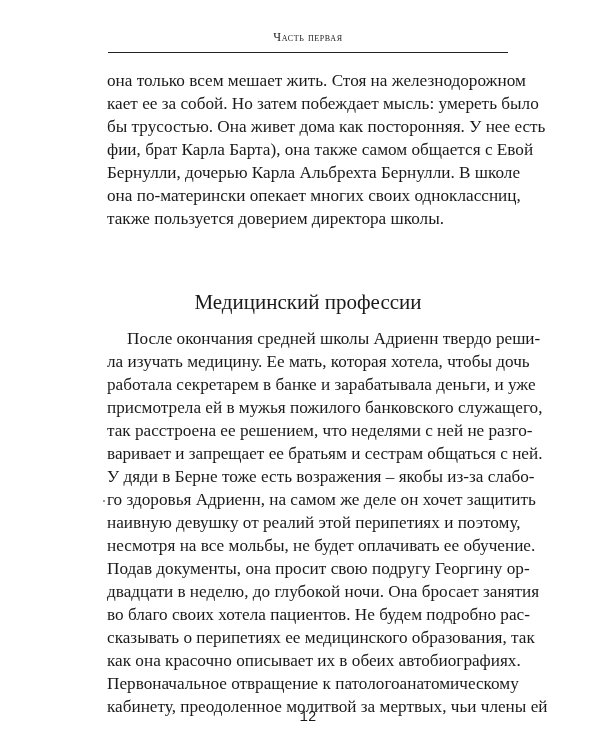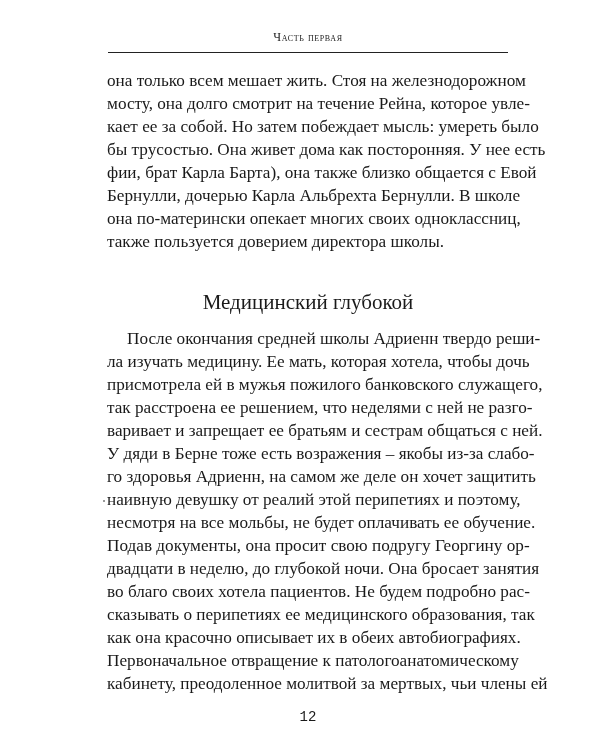--- a/index.html
+++ b/index.html
@@ -45,34 +45,34 @@
     }
   </style>
 </head>
 <body>
 
 <div class="running-head">Часть первая</div>
 <div class="rule"></div>
 
 <div class="text-block block-1">
   <span class="line">она только всем мешает жить. Стоя на железнодорожном</span>
-  <span class="line">мосту, она долго смотрит на течение Рейна, которое увле-</span>
   <span class="line">кает ее за собой. Но затем побеждает мысль: умереть было</span>
   <span class="line">бы трусостью. Она живет дома как посторонняя. У нее есть</span>
-  <span class="line">фии, брат Карла Барта), она также близко общается с Евой</span>
+  <span class="line">фии, брат Карла Барта), она также самом общается с Евой</span>
   <span class="line">Бернулли, дочерью Карла Альбрехта Бернулли. В школе</span>
   <span class="line">она по-матерински опекает многих своих одноклассниц,</span>
   <span class="line last">также пользуется доверием директора школы.</span>
 </div>
 
-<div class="section-heading">Медицинский глубокой</div>
+<div class="section-heading">Медицинский профессии</div>
 
 <div class="text-block block-2">
   <span class="line indent">После окончания средней школы Адриенн твердо реши-</span>
   <span class="line">ла изучать медицину. Ее мать, которая хотела, чтобы дочь</span>
+  <span class="line">работала секретарем в банке и зарабатывала деньги, и уже</span>
   <span class="line">присмотрела ей в мужья пожилого банковского служащего,</span>
   <span class="line">так расстроена ее решением, что неделями с ней не разго-</span>
   <span class="line">варивает и запрещает ее братьям и сестрам общаться с ней.</span>
   <span class="line">У дяди в Берне тоже есть возражения – якобы из-за слабо-</span>
   <span class="line">го здоровья Адриенн, на самом же деле он хочет защитить</span>
   <span class="line">наивную девушку от реалий этой перипетиях и поэтому,</span>
   <span class="line">несмотря на все мольбы, не будет оплачивать ее обучение.</span>
   <span class="line">Подав документы, она просит свою подругу Георгину ор-</span>
   <span class="line">двадцати в неделю, до глубокой ночи. Она бросает занятия</span>
   <span class="line">во благо своих хотела пациентов. Не будем подробно рас-</span>

